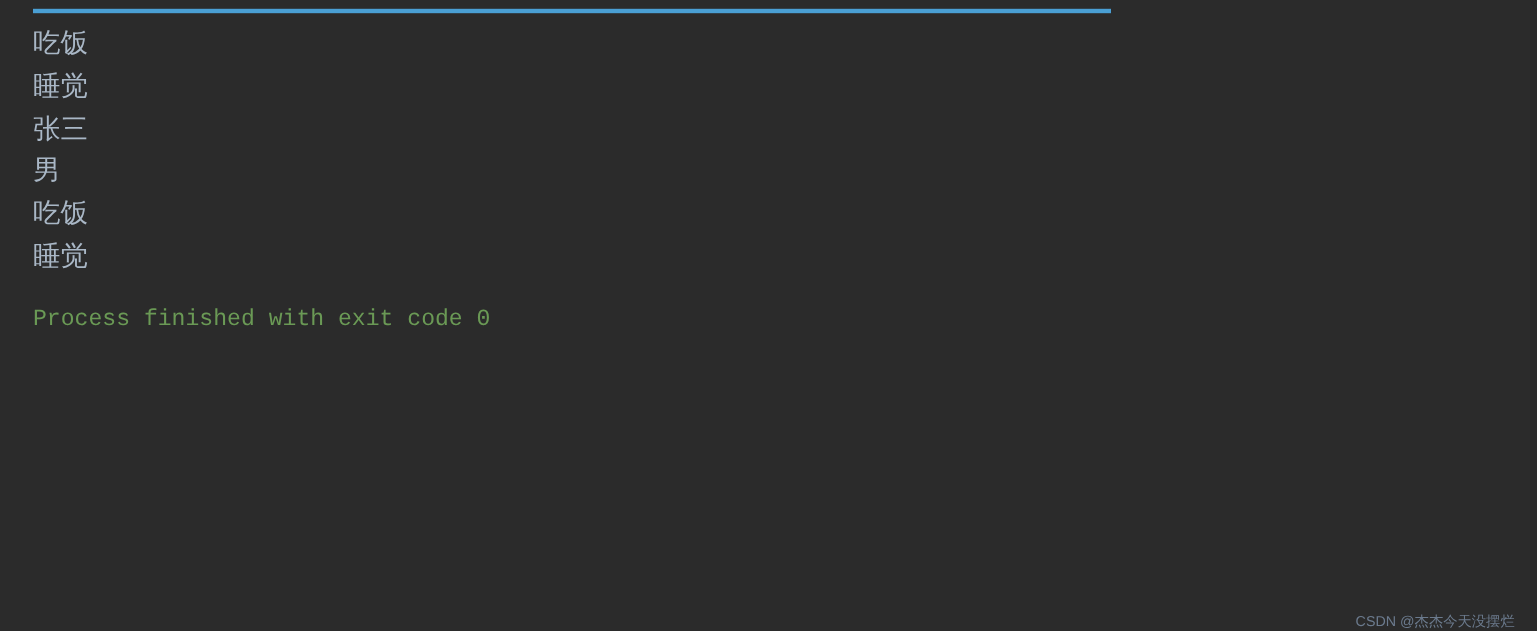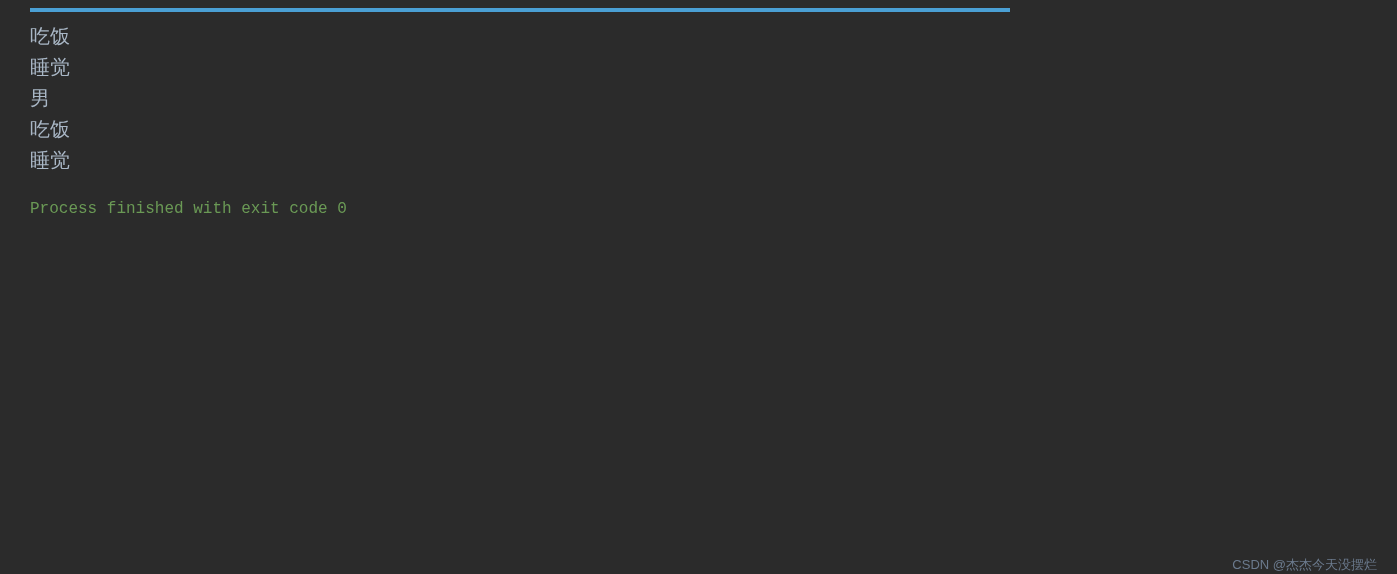--- a/index.html
+++ b/index.html
@@ -25,28 +25,28 @@
 
     .progress-bar-area {
       width: 980px;
       height: 4px;
       background-color: #4a9fd4;
       margin-bottom: 10px;
       margin-left: 0;
     }
 
     .output-line {
-      font-size: 20px;
+      font-size: 25px;
       line-height: 1.55;
       color: #a9b7c6;
       font-family: 'Courier New', Courier, monospace;
     }
 
     .process-line {
-      font-size: 16px;
+      font-size: 21px;
       line-height: 1.55;
       color: #6a9955;
       font-family: 'Courier New', Courier, monospace;
       margin-top: 20px;
     }
 
     .watermark {
       position: absolute;
       bottom: 0;
       right: 20px;
@@ -57,20 +57,21 @@
   </style>
 </head>
 <body>
 
 <div class="terminal-container">
   <div class="progress-bar-area"></div>
 
   <div>
     <div class="output-line">吃饭</div>
     <div class="output-line">睡觉</div>
+    <div class="output-line">张三</div>
     <div class="output-line">男</div>
     <div class="output-line">吃饭</div>
     <div class="output-line">睡觉</div>
   </div>
 
   <div class="process-line">Process finished with exit code 0</div>
 </div>
 
 <div class="watermark">CSDN @杰杰今天没摆烂</div>
 

